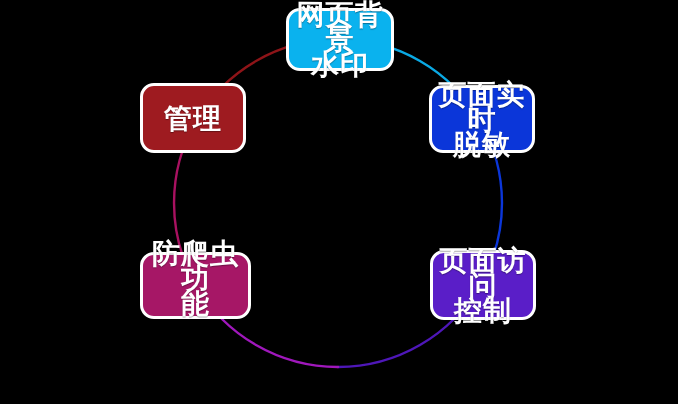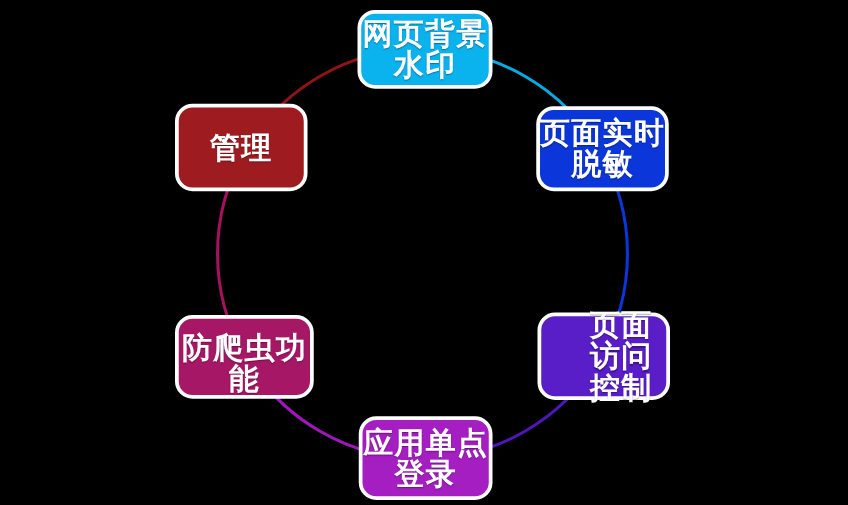--- a/index.html
+++ b/index.html
@@ -35,30 +35,30 @@
     box-sizing: border-box;
     border: 3px solid #ffffff;
     border-radius: 14px;
     display: flex;
     flex-direction: column;
     align-items: center;
     justify-content: center;
     text-align: center;
     color: #ffffff;
     font-weight: 700;
-    font-size: 24px;
+    font-size: 28px;
     line-height: 25px;
     letter-spacing: 1px;
     text-shadow: 0 1px 1px rgba(0,0,0,0.35);
   }
   .node span { display: block; }
   
   .pos-top          { left: 286px; top:   8px; width: 108px; height: 63px; }
   .pos-top-right    { left: 429px; top:  85px; width: 106px; height: 68px; }
-  .pos-bottom-right { left: 430px; top: 250px; width: 106px; height: 70px; padding-left: 28px; }
+  .pos-bottom-right { left: 430px; top: 250px; width: 106px; height: 70px; }
   .pos-bottom       { left: 287px; top: 333px; width: 107px; height: 67px; }
   .pos-bottom-left  { left: 140px; top: 252px; width: 111px; height: 67px; }
   .pos-top-left     { left: 140px; top:  83px; width: 106px; height: 70px; }
 </style>
 </head>
 <body>
 
 <div class="canvas">
 
   <svg class="ring" viewBox="0 0 678 404" aria-hidden="true">
@@ -79,24 +79,20 @@
   <div class="node pos-top-right" style="background-color: rgb(11, 54, 217);">
     <span>页面实时</span>
     <span>脱敏</span>
   </div>
 
   <div class="node pos-bottom-right" style="background-color: rgb(90, 30, 200);">
     <span>页面访问</span>
     <span>控制</span>
   </div>
 
-  <div class="node pos-bottom" style="background-color: rgb(165, 30, 194);">
-    <span>应用单点</span>
-    <span>登录</span>
-  </div>
 
   <div class="node pos-bottom-left" style="background-color: rgb(166, 23, 102); justify-content: flex-end;">
     <span>防爬虫功</span>
     <span>能</span>
   </div>
 
   <div class="node pos-top-left" style="background-color: rgb(158, 27, 32);">
     <span>管理</span>
   </div>
 

